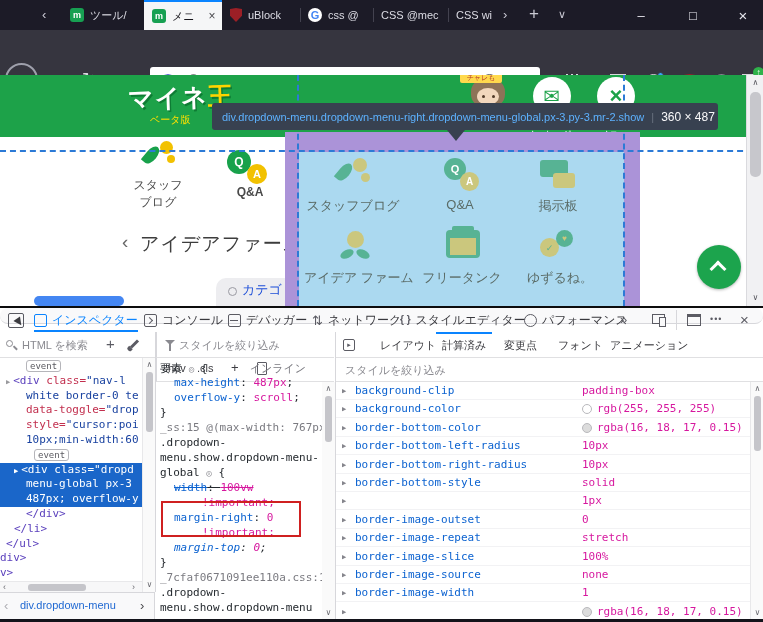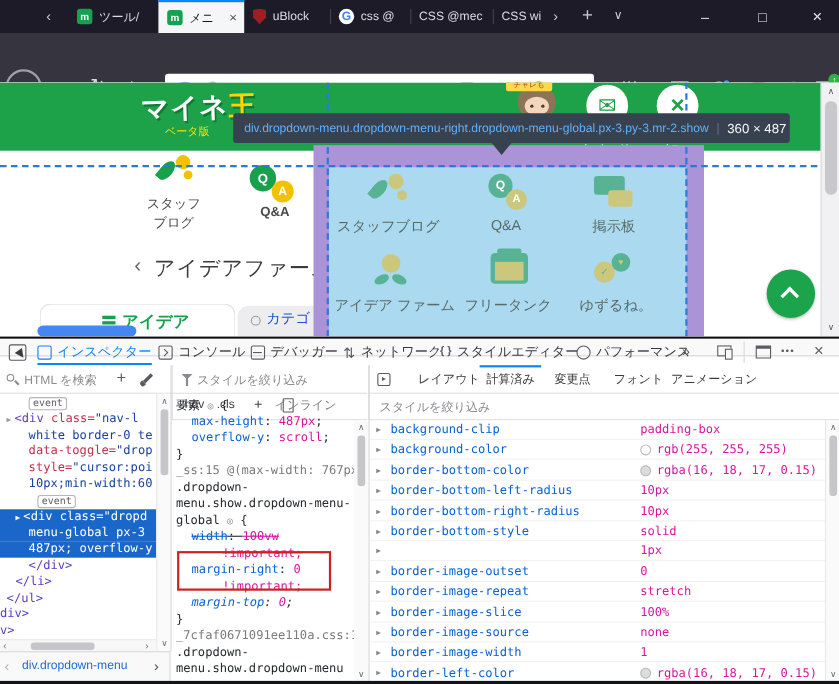--- a/index.html
+++ b/index.html
@@ -106,21 +106,21 @@
            display:flex;align-items:center;padding:0 10px;white-space:nowrap;overflow:hidden;}
   .tooltip .selr{color:#5db2ff;font-size:11px;}
   .tooltip .sep{color:#6a7380;margin:0 7px;font-size:11px;}
   .tooltip .dims{color:#f9f9fa;font-size:12px;}
   .tooltip-caret{position:absolute;left:447px;top:55px;width:0;height:0;border-left:9px solid transparent;
                  border-right:9px solid transparent;border-top:11px solid #384150;}
 
   
   .devtools{position:absolute;left:0;top:306px;width:763px;height:316px;background:#fff;color:#38383d;}
   .dt-splitter{position:absolute;left:0;top:0;width:763px;height:2px;background:#0c0c0d;}
-  .dt-toolbar{position:absolute;left:0;top:2px;width:763px;height:16px;background:#f9f9fa;border-bottom:1px solid #d7d7db;}
+  .dt-toolbar{position:absolute;left:0;top:2px;width:763px;height:16px;background:#f9f9fa;border-bottom:1px solid #d7d7db;border-radius:10px;}
   .dt-tab{position:absolute;top:0;height:24px;display:flex;align-items:center;gap:5px;font-size:12px;color:#38383d;}
   .dt-tab.active{color:#0a84ff;}
   .dt-tab.active::after{content:"";position:absolute;left:0;right:0;bottom:0;height:2px;background:#0a84ff;}
   .pickbox{position:absolute;left:8px;top:5px;width:16px;height:15px;border:1.5px solid #585961;border-radius:2px;}
   .pickbox i{position:absolute;left:6px;top:4px;width:0;height:0;border-left:4px solid transparent;border-right:4px solid transparent;
              border-top:8px solid #3b3b40;transform:rotate(-35deg);}
   .ticon{width:13px;height:13px;border:1.5px solid #5b5b63;border-radius:2px;position:relative;flex:0 0 auto;}
   .ticon.blue{border-color:#0a84ff;}
   .ticon.cons::after{content:"";position:absolute;left:2px;top:3px;width:4px;height:4px;border-right:1.5px solid #5b5b63;border-bottom:1.5px solid #5b5b63;transform:rotate(-45deg);}
   .ticon.dbg::after{content:"";position:absolute;left:1px;top:5px;width:8px;height:1.5px;background:#5b5b63;}
@@ -289,25 +289,20 @@
     </div>
     <div>
       <span class="qbub vgreen" style="left:227px;top:75px;width:24px;height:24px;font-size:12px">Q</span>
       <span class="qbub vyellow" style="left:247px;top:89px;width:20px;height:20px;font-size:11px">A</span>
       <span class="backitem-label" style="left:222px;top:110px;font-weight:bold">Q&amp;A</span>
     </div>
 
     <span class="heading-ch">‹</span>
     <div class="heading" style="left:140px">アイデアファーム</div>
 
-    <div class="btab1">
-      <span class="bar" style="top:10px"></span>
-      <span class="bar" style="top:15px"></span>
-      <span class="lbl">アイデア</span>
-    </div>
     <div class="btab2">
       <span class="circ"></span>
       <span class="lbl">カテゴ</span>
     </div>
     <div class="bluebar"></div>
 
     <div class="hl-purple"></div>
     <div class="hl-blue"></div>
 
     <div class="dditem" style="left:303px;top:81px">
@@ -578,21 +573,20 @@
         </div>
         <div class="crow" style="top: 202.4px;">
           <span class="tri">▶</span>
           <span class="cn">border-image-width</span>
           <span class="cv">
             <span>1</span>
           </span>
         </div>
         <div class="crow" style="top: 220.8px;">
           <span class="tri">▶</span>
-          <span class="cn">border-left-color</span>
           <span class="cv">
             <span class="sw" style="background: rgb(220, 220, 220);"></span>
             <span>rgba(16, 18, 17, 0.15)</span>
           </span>
         </div>
       </div>
     <div class="vscroll" style="left:750px;top:76px;height:237px">
       <span class="sg" style="top:2px">∧</span>
       <div class="thumb" style="top:14px;height:55px"></div>
       <span class="sg" style="top:226px">∨</span>

